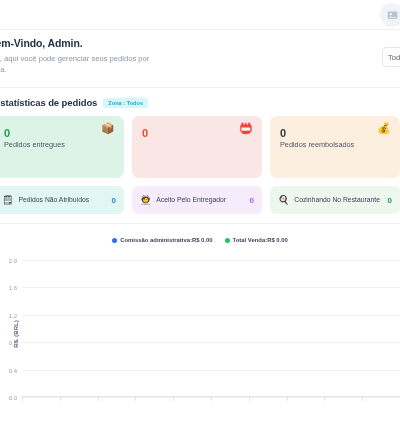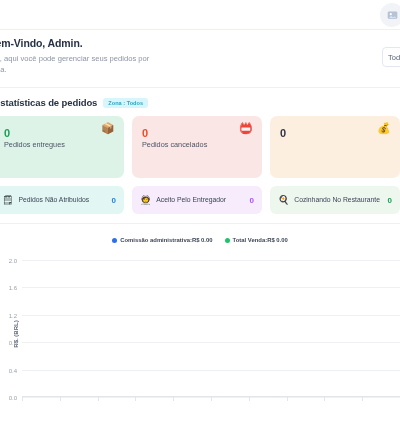--- a/index.html
+++ b/index.html
@@ -278,25 +278,25 @@
   </div>
 
   <div class="cards-row" id="cards-row">
       <div class="stat-card" style="background: rgb(221, 243, 231);">
         <div class="stat-num" style="color:#1c9d58">0</div>
         <div class="stat-label">Pedidos entregues</div>
         <div class="stat-emoji">📦</div>
       </div>
       <div class="stat-card" style="background: rgb(251, 230, 230);">
         <div class="stat-num" style="color:#f04a28">0</div>
-        <div class="stat-label">Pedidos cancelados</div>
         <div class="stat-emoji">📛</div>
       </div>
       <div class="stat-card" style="background: rgb(253, 239, 224);">
         <div class="stat-num" style="color:#2d3748">0</div>
+        <div class="stat-label">Pedidos reembolsados</div>
         <div class="stat-emoji">💰</div>
       </div>
     </div>
   <div class="pills-row" id="pills-row">
       <div class="pill-card" style="background: rgb(226, 247, 244);">
         <div class="pill-emoji">🗒</div>
         <div class="pill-label">Pedidos Não Atribuidos</div>
         <div class="pill-num" style="color:#2b7fd4">0</div>
       </div>
       <div class="pill-card" style="background: rgb(246, 236, 251);">

